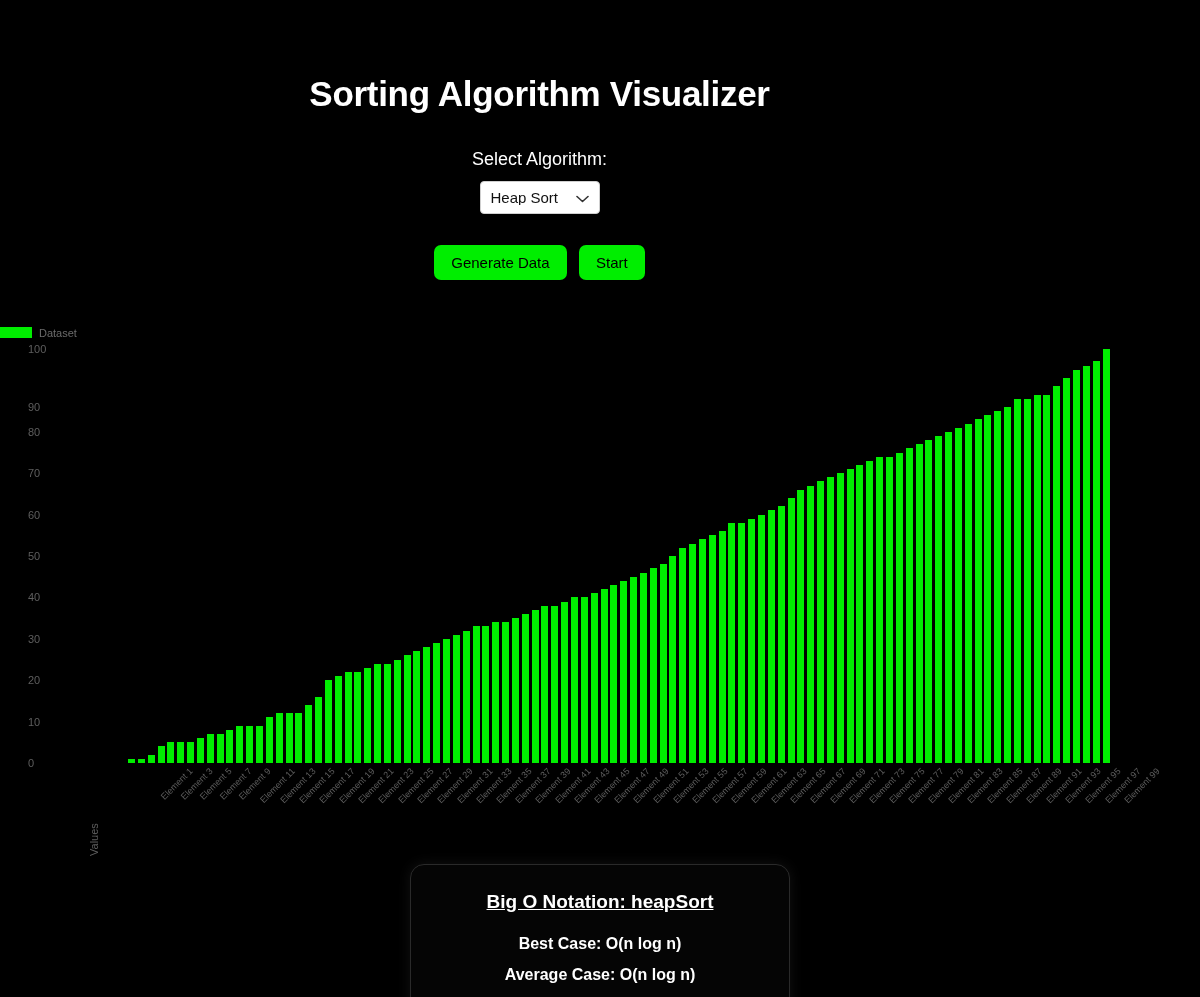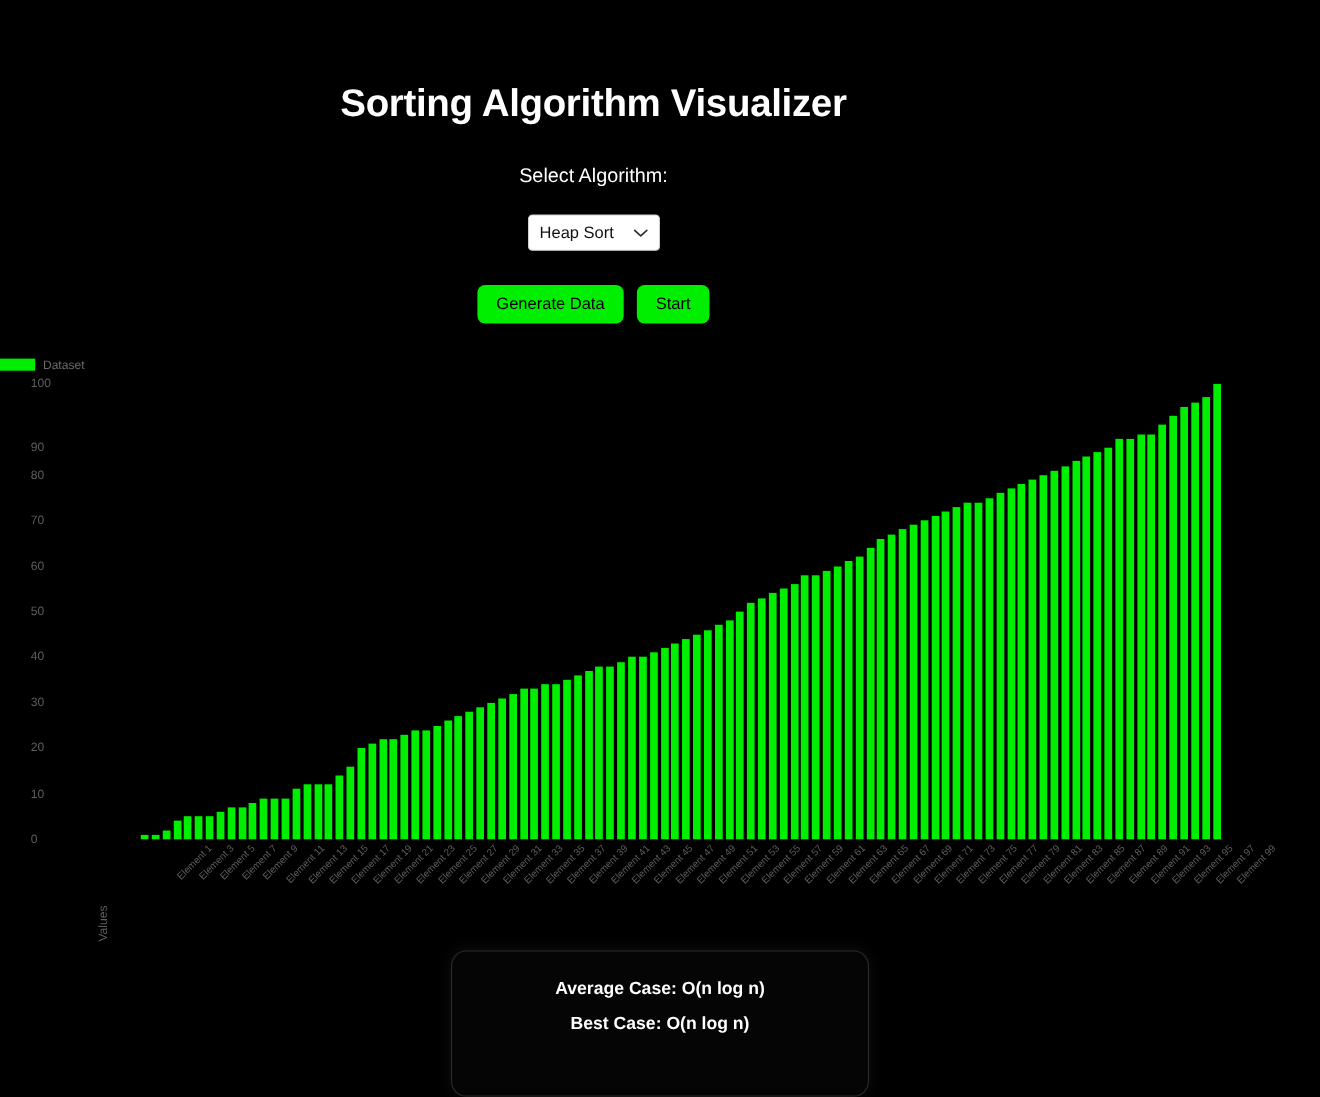--- a/index.html
+++ b/index.html
@@ -22,21 +22,21 @@
     padding-top: 74px;
     letter-spacing: -0.3px;
   }
 
   
   .controls { text-align: center; margin-top: 35px; }
   .select-label {
     color: #ffffff;
     font-size: 18px;
     display: block;
-    margin-bottom: 25px;
+    margin-bottom: 11px;
   }
   .select-wrap {
     display: inline-block;
     position: relative;
     border-radius: 12px;
   }
   .algo-select {
     appearance: none;
     -webkit-appearance: none;
     background: #ffffff;
@@ -378,18 +378,19 @@
         <div class="xlab" style="left: 883.07px;">Element 89</div>
         <div class="xlab" style="left: 902.71px;">Element 91</div>
         <div class="xlab" style="left: 922.35px;">Element 93</div>
         <div class="xlab" style="left: 941.99px;">Element 95</div>
         <div class="xlab" style="left: 961.63px;">Element 97</div>
         <div class="xlab" style="left: 981.27px;">Element 99</div>
       </div>
   </div>
 
   <div class="bigo-card">
+    <div class="bigo-title">Big O Notation: heapSort</div>
+    <div class="bigo-line">Best Case: O(n log n)</div>
     <div class="bigo-line">Average Case: O(n log n)</div>
-    <div class="bigo-line">Best Case: O(n log n)</div>
 
   </div>
 
 </div>
 
 </body></html>

